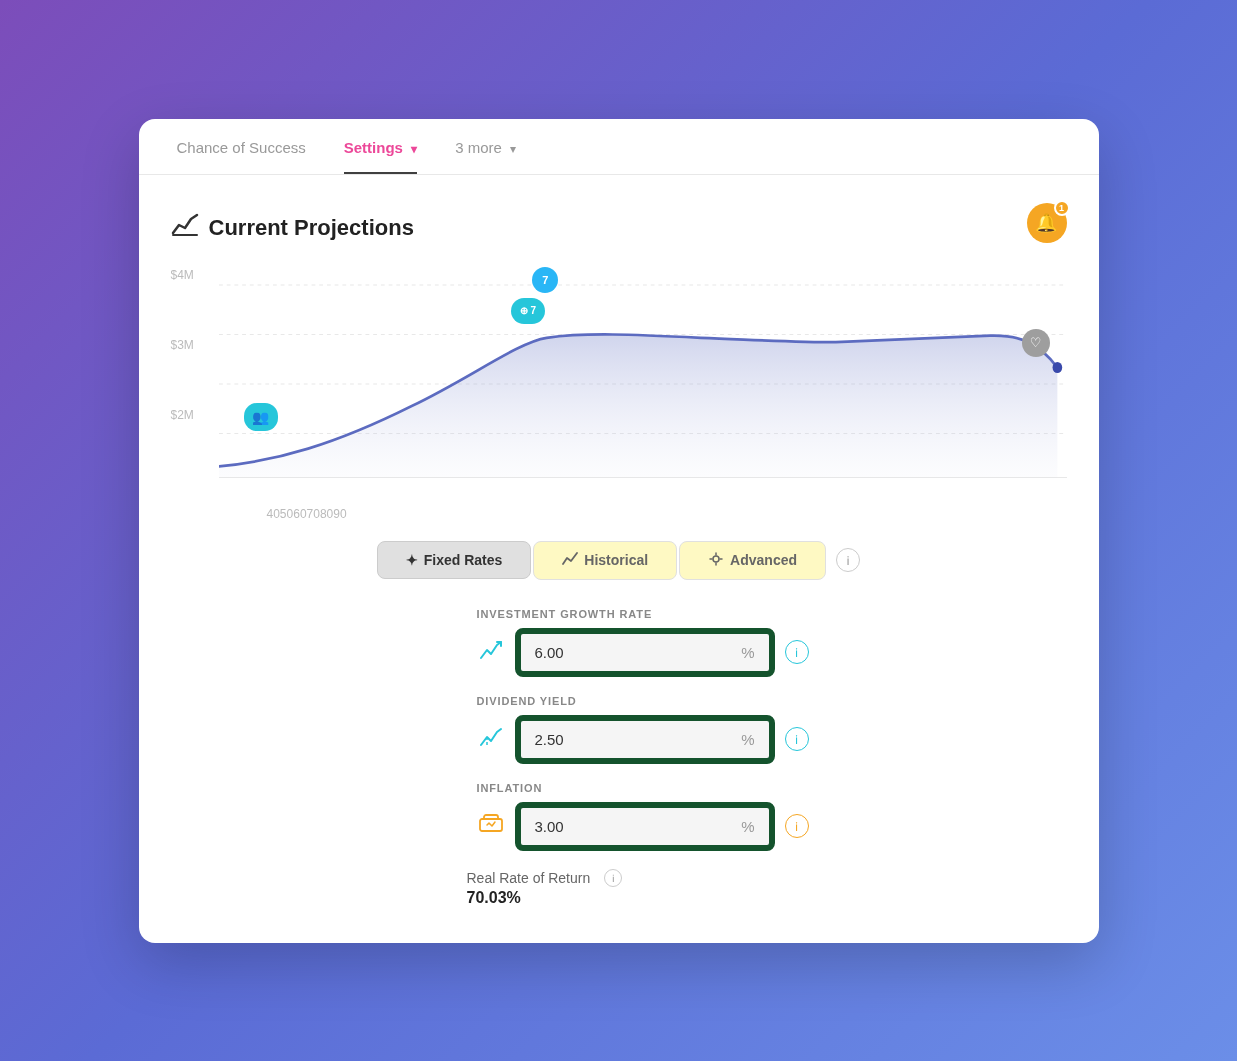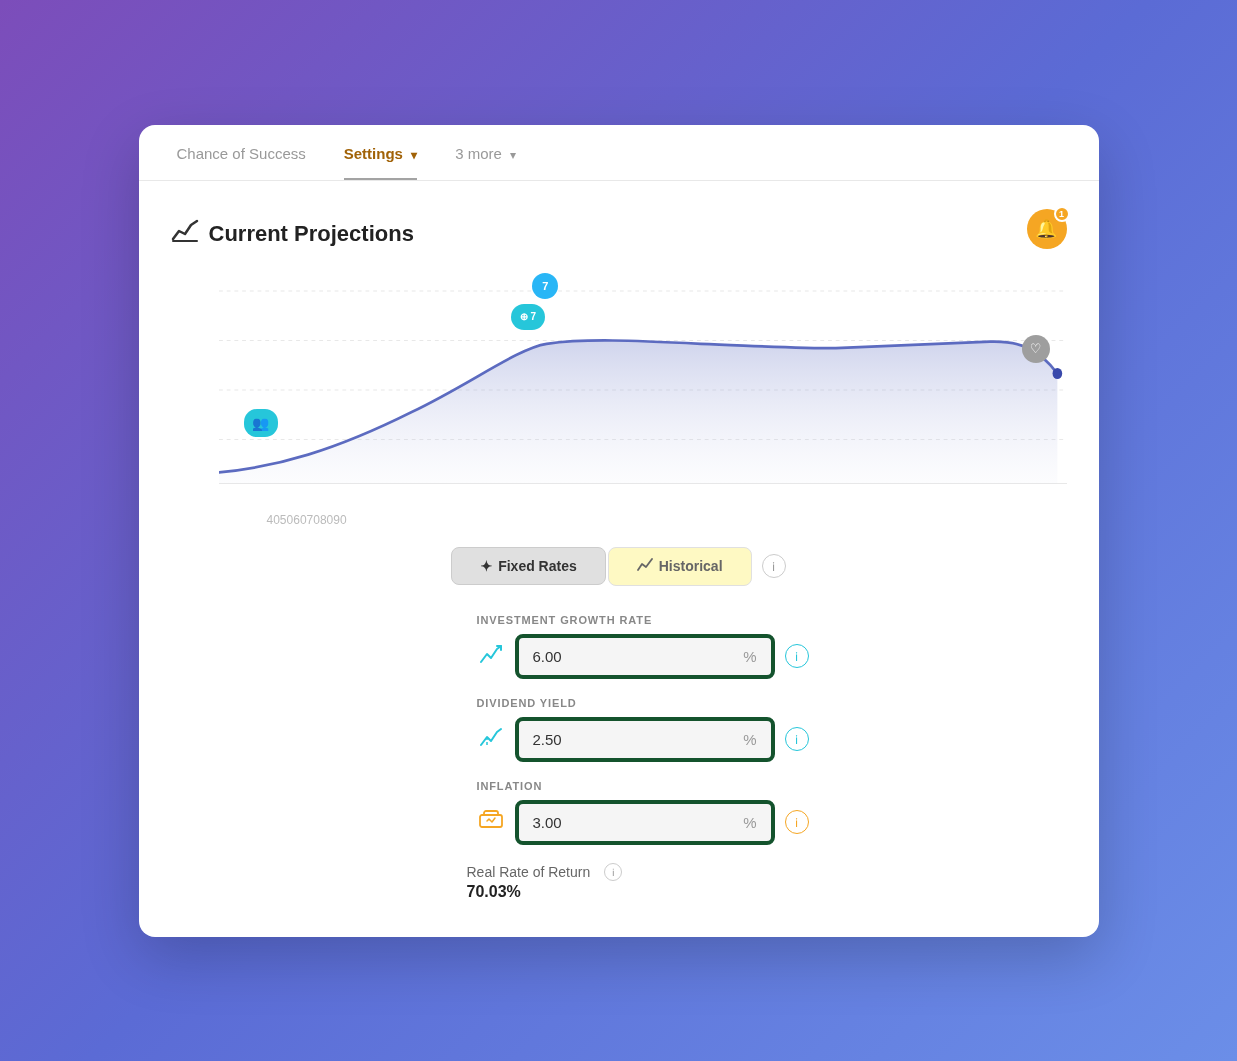--- a/index.html
+++ b/index.html
@@ -31,23 +31,23 @@
     .tab-item {
       padding: 20px 0 16px;
       font-size: 15px;
       color: #999;
       cursor: pointer;
       border-bottom: 2px solid transparent;
       white-space: nowrap;
       margin-left: 6px;
     }
     .tab-item.active {
-      color: #a16207;
+      color: #ec4899;
       font-weight: 600;
-      border-bottom: 2px solid #a3a3a3;
+      border-bottom: 2px solid #404040;
     }
     .tab-item .chevron {
       margin-left: 4px;
       font-size: 12px;
     }
     .content {
       padding: 28px 32px 36px;
     }
     .section-header {
       display: flex;
@@ -192,21 +192,21 @@
       width: 28px;
       text-align: center;
     }
     .field-input-wrap {
       flex: 1;
       display: flex;
       align-items: flex-end;
       background: #f5f5f5;
       border-radius: 8px;
       padding: 10px 14px;
-      border: 4px solid #14532d;
+      border: 6px solid #14532d;
     }
     .field-input {
       flex: 1;
       border: none;
       background: transparent;
       font-size: 15px;
       color: #333;
       outline: none;
     }
     .field-suffix {
@@ -289,20 +289,26 @@
       </div>
       <button class="notification-btn">
         🔔
         <span class="notification-badge">1</span>
       </button>
     </div>
 
     <div style="position:relative; padding-left:48px;">
       <div class="chart-container">
         
+        <div style="position:absolute; left:-48px; top:0; height:100%; display:flex; flex-direction:column; justify-content:space-between; padding: 5px 0;">
+          <span class="y-label">$4M</span>
+          <span class="y-label">$3M</span>
+          <span class="y-label">$2M</span>
+          <span class="y-label"></span>
+        </div>
 
         <svg class="chart-svg" viewBox="0 0 880 200" preserveAspectRatio="none">
 
           <line x1="0" y1="20" x2="880" y2="20" stroke="#e8e8e8" stroke-width="1" stroke-dasharray="4,4"></line>
           <line x1="0" y1="65" x2="880" y2="65" stroke="#e8e8e8" stroke-width="1" stroke-dasharray="4,4"></line>
           <line x1="0" y1="110" x2="880" y2="110" stroke="#e8e8e8" stroke-width="1" stroke-dasharray="4,4"></line>
           <line x1="0" y1="155" x2="880" y2="155" stroke="#e8e8e8" stroke-width="1" stroke-dasharray="4,4"></line>
           <line x1="0" y1="195" x2="880" y2="195" stroke="#e8e8e8" stroke-width="1"></line>
 
           <defs>
@@ -343,20 +349,32 @@
         <span class="rate-tab-icon">✦</span>
         <span>Fixed Rates</span>
       </div>
       <div class="rate-tab">
         <span class="rate-tab-icon">
           <svg width="16" height="14" viewBox="0 0 16 14" fill="none">
               <polyline points="1,12 5,6 9,9 15,1" stroke="#666" stroke-width="1.8" fill="none" stroke-linecap="round" stroke-linejoin="round"></polyline>
             </svg>
         </span>
         <span>Historical</span>
+      </div>
+      <div class="rate-tab">
+        <span class="rate-tab-icon">
+          <svg width="16" height="14" viewBox="0 0 16 14" fill="none">
+              <circle cx="8" cy="7" r="3" stroke="#666" stroke-width="1.5"></circle>
+              <line x1="8" y1="1" x2="8" y2="3" stroke="#666" stroke-width="1.5" stroke-linecap="round"></line>
+              <line x1="8" y1="11" x2="8" y2="13" stroke="#666" stroke-width="1.5" stroke-linecap="round"></line>
+              <line x1="2" y1="7" x2="4" y2="7" stroke="#666" stroke-width="1.5" stroke-linecap="round"></line>
+              <line x1="12" y1="7" x2="14" y2="7" stroke="#666" stroke-width="1.5" stroke-linecap="round"></line>
+            </svg>
+        </span>
+        <span>Advanced</span>
       </div>
       <div class="info-circle-small">ℹ</div>
     </div>
 
     <div class="form-section">
 
       <div class="field-group">
         <div class="field-label">INVESTMENT GROWTH RATE</div>
         <div class="field-row">
           <span class="field-icon">

